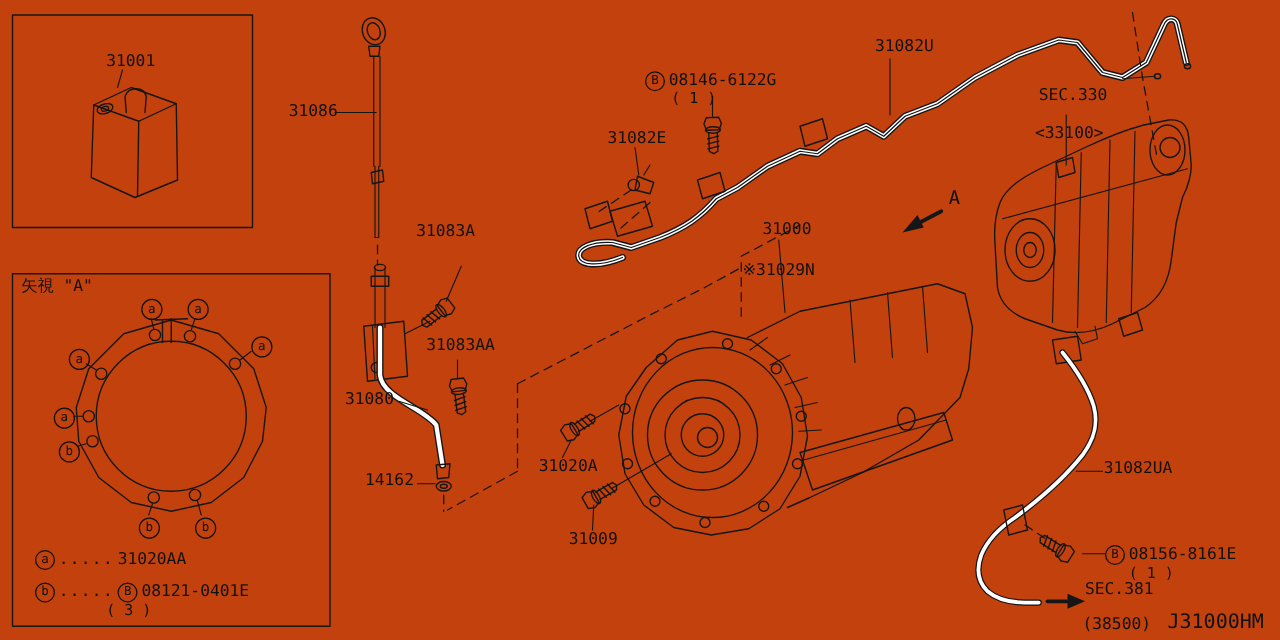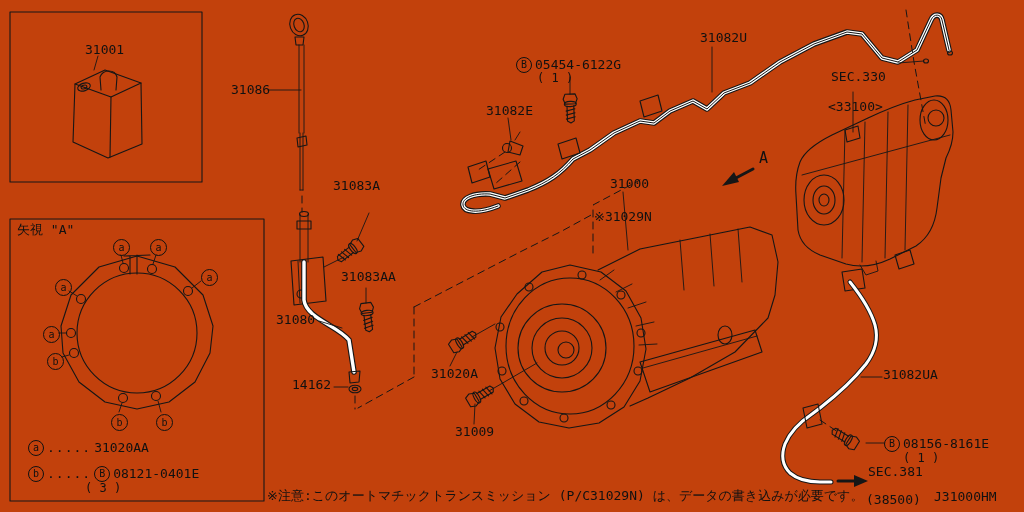--- a/index.html
+++ b/index.html
@@ -1,20 +1,20 @@
 <!DOCTYPE html>
 <html><head>
 <meta charset="utf-8">
 <style>
   html,body{margin:0;padding:0;background:#fff;}
   .stage{position:relative;width:1024px;height:512px;background:#c2410c;overflow:hidden;
          font-family:"DejaVu Sans Mono","DejaVu Sans",monospace;color:#111;}
   .stage svg{position:absolute;left:0;top:0;}
   .lbl{position:absolute;font-size:13px;line-height:14px;white-space:nowrap;color:#111;}
-  .lbl.big{font-size:13px;}
+  .lbl.big{font-size:16px;}
   .lbl.mid{font-size:15px;}
   .row{display:inline-flex;align-items:center;gap:3px;}
   .circ{display:inline-flex;align-items:center;justify-content:center;
         width:14px;height:14px;border:1.2px solid #111;border-radius:50%;
         font-size:10px;line-height:10px;flex:0 0 auto;}
   .marker{position:absolute;display:flex;align-items:center;justify-content:center;
         width:15px;height:15px;border:1.2px solid #111;border-radius:50%;
         font-size:10px;line-height:10px;}
   .dots{letter-spacing:1px;}
   .qty{position:absolute;font-size:12px;white-space:nowrap;color:#111;}
@@ -233,21 +233,21 @@
   <div class="lbl" style="left:431px;top:367px">31020A</div>
   <div class="lbl" style="left:455px;top:425px">31009</div>
   <div class="lbl" style="left:486px;top:104px">31082E</div>
   <div class="lbl" style="left:700px;top:31px">31082U</div>
   <div class="lbl" style="left:610px;top:177px">31000</div>
   <div class="lbl" style="left:594px;top:210px">※31029N</div>
   <div class="lbl" style="left:883px;top:368px">31082UA</div>
 
   <div class="lbl row" style="left:516px;top:57px">
     <span class="circ">B</span>
-      <span>05454-6122G</span>
+      <span>08146-6122G</span>
   </div>
   <div class="qty" style="left:537px;top:71px">( 1 )</div>
 
   <div class="lbl row" style="left:884px;top:436px">
     <span class="circ">B</span>
       <span>08156-8161E</span>
   </div>
   <div class="qty" style="left:903px;top:451px">( 1 )</div>
 
   <div class="lbl" style="left:831px;top:70px">SEC.330</div>
@@ -273,16 +273,15 @@
     <span>31020AA</span>
   </div>
   <div class="lbl row" style="left:28px;top:466px">
     <span class="circ">b</span>
     <span class="dots">.....</span>
     <span class="circ">B</span>
     <span>08121-0401E</span>
   </div>
   <div class="qty" style="left:85px;top:481px">( 3 )</div>
 
-  <div class="lbl" style="left:267px;top:489px">※注意:このオートマチックトランスミッション (P/C31029N) は、データの書き込みが必要です。</div>
   <div class="lbl big" style="left:934px;top:490px">J31000HM</div>
 
 </div>
 
 </body></html>

